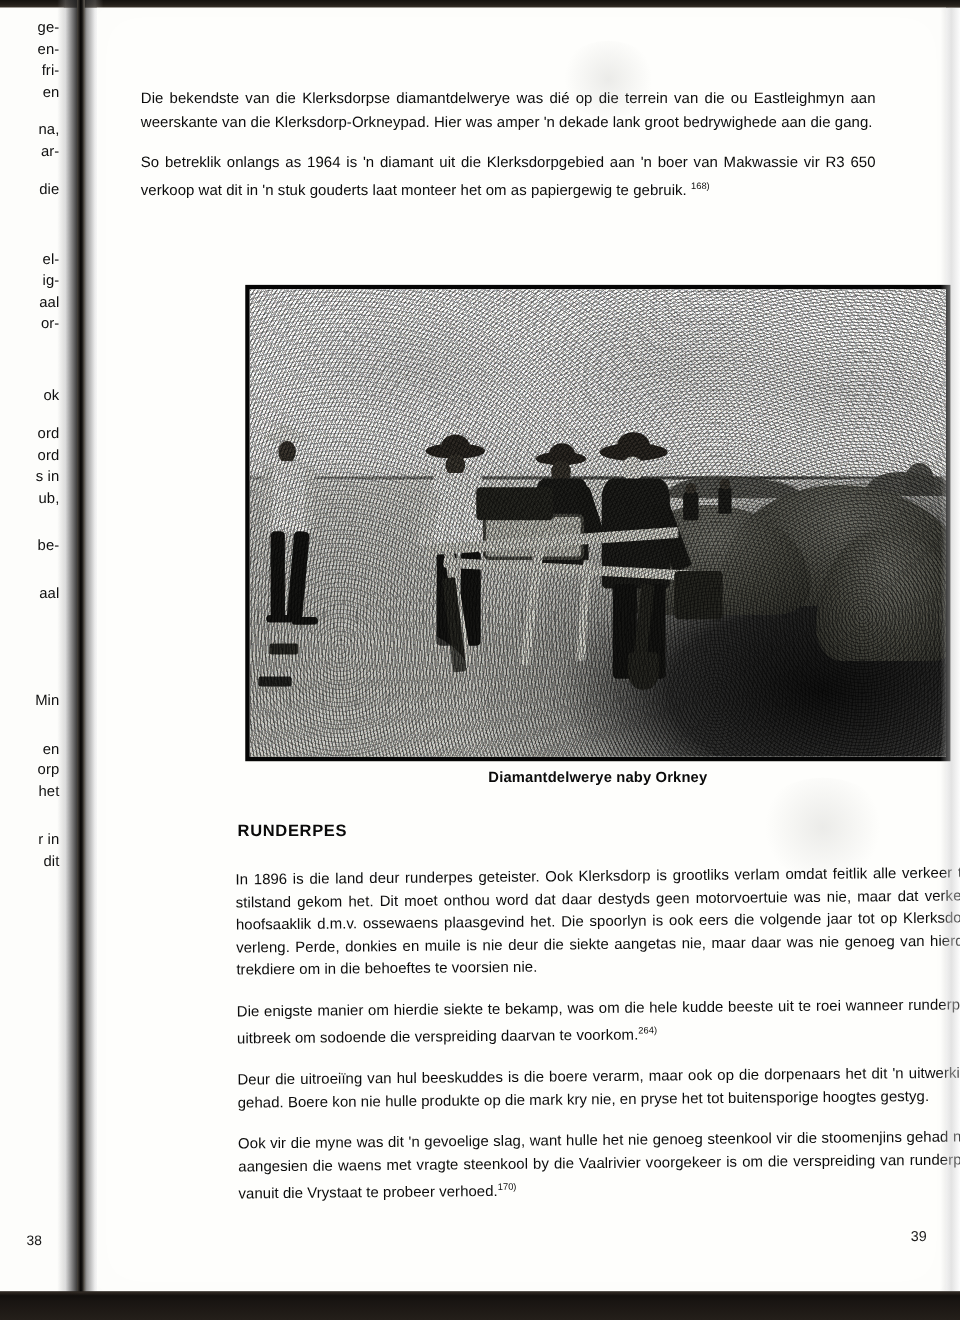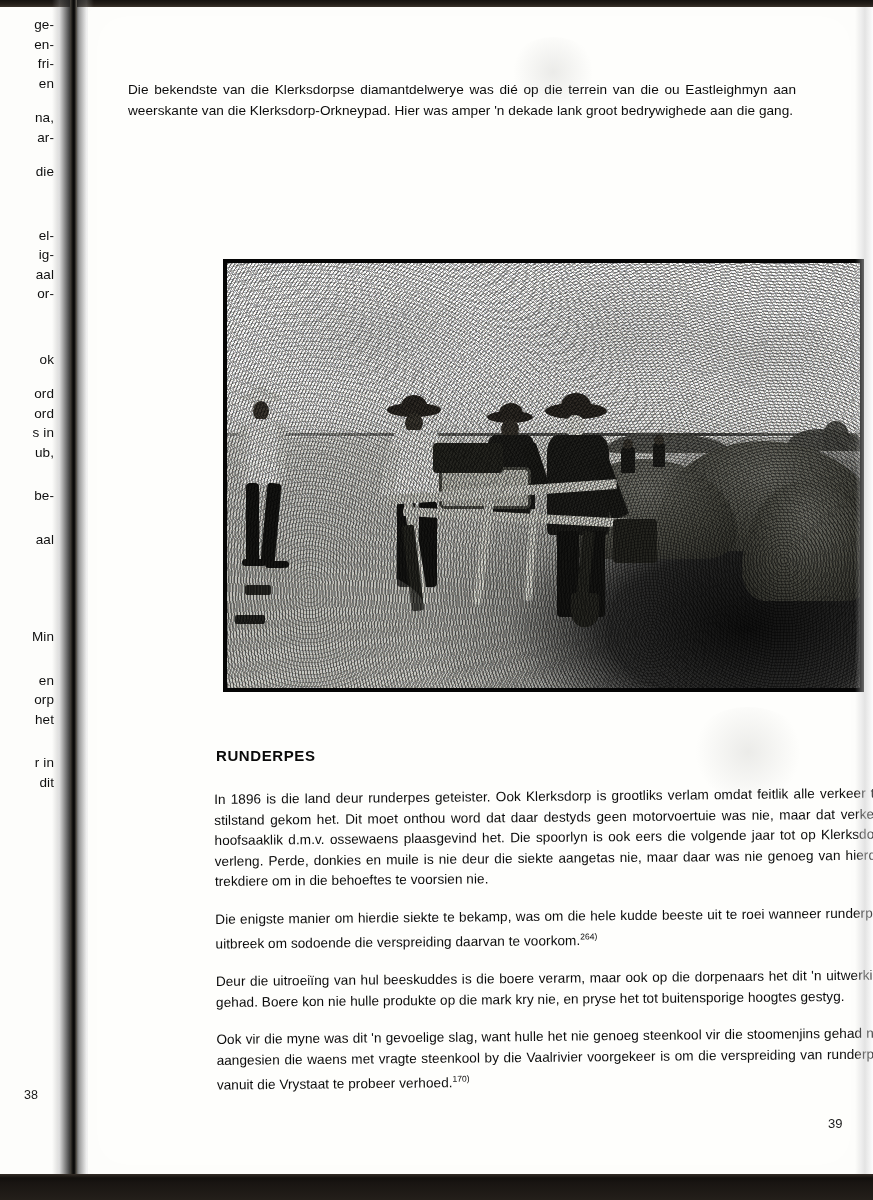--- a/index.html
+++ b/index.html
@@ -53,21 +53,21 @@
     text-align: right;
     font-size: 13.5px;
     line-height: 19.5px;
     color: #0f0f0f;
     letter-spacing: .1px;
   }
   .verso-col p { margin: 0 0 15px 0; }
   .verso-pageno {
     position: absolute;
     right: 20px;
-    top: 1081px;
+    top: 1114px;
     font-size: 12.5px;
     color: #1a1a1a;
   }
 
   
   .gutter {
     position: absolute;
     left: 52px; top: 0;
     width: 42px; height: 1200px;
     background: linear-gradient(90deg,
@@ -345,20 +345,21 @@
     <div class="verso-pageno">38</div>
   </div>
 
   <div class="gutter"></div>
   <div class="gutter-core"></div>
 
   <div class="recto">
 
     <div class="content">
       <p class="body">Die bekendste van die Klerksdorpse diamantdelwerye was dié op die terrein van die ou Eastleighmyn aan weerskante van die Klerksdorp-Orkneypad. Hier was amper 'n dekade lank groot bedrywighede aan die gang.</p>
+      <p class="body"><span>So betreklik onlangs as 1964 is 'n diamant uit die Klerksdorpgebied aan 'n boer van Makwassie vir R3 650 verkoop wat dit in 'n stuk gouderts laat monteer het om as papiergewig te gebruik.</span> <sup class="fn">168)</sup></p>
     </div>
 
     <div class="blotch" style="left:420px; top:30px; width:90px; height:70px;"></div>
     <div class="blotch" style="left:600px; top:700px; width:120px; height:90px;"></div>
 
     <div class="figure">
       <div class="photo-frame">
         <div class="photo">
 
           <div class="sky"></div>
@@ -441,20 +442,21 @@
           <div class="mound" style="left:0px; top:300px; width:200px; height:70px; opacity:.25; background:radial-gradient(ellipse at 50% 30%, #d8d8d2 0%, #b9b9b2 70%, #a9a9a2 100%);"></div>
           <div class="rig-dark" style="left:18px; top:322px; width:26px; height:10px; background:#2a2a25; border-radius:2px;"></div>
           <div class="rig-dark" style="left:8px; top:352px; width:30px; height:9px; background:#232320; border-radius:2px;"></div>
 
           <div class="grain"></div>
         </div>
         <div class="moire"></div>
       </div>
     </div>
 
+    <div class="caption">Diamantdelwerye naby Orkney</div>
 
     <div class="section-heading">RUNDERPES</div>
 
     <div class="lower-text skewed">
       <p class="body">In 1896 is die land deur runderpes geteister. Ook Klerksdorp is grootliks verlam omdat feitlik alle verkeer tot stilstand gekom het. Dit moet onthou word dat daar destyds geen motorvoertuie was nie, maar dat verkeer hoofsaaklik d.m.v. ossewaens plaasgevind het. Die spoorlyn is ook eers die volgende jaar tot op Klerksdorp verleng. Perde, donkies en muile is nie deur die siekte aangetas nie, maar daar was nie genoeg van hierdie trekdiere om in die behoeftes te voorsien nie.</p>
       <p class="body"><span>Die enigste manier om hierdie siekte te bekamp, was om die hele kudde beeste uit te roei wanneer runderpes uitbreek om sodoende die verspreiding daarvan te voorkom.</span><sup class="fn">264)</sup></p>
       <p class="body">Deur die uitroeiïng van hul beeskuddes is die boere verarm, maar ook op die dorpenaars het dit 'n uitwerking gehad. Boere kon nie hulle produkte op die mark kry nie, en pryse het tot buitensporige hoogtes gestyg.</p>
       <p class="body"><span>Ook vir die myne was dit 'n gevoelige slag, want hulle het nie genoeg steenkool vir die stoomenjins gehad nie, aangesien die waens met vragte steenkool by die Vaalrivier voorgekeer is om die verspreiding van runderpes vanuit die Vrystaat te probeer verhoed.</span><sup class="fn">170)</sup></p>
     </div>
 

